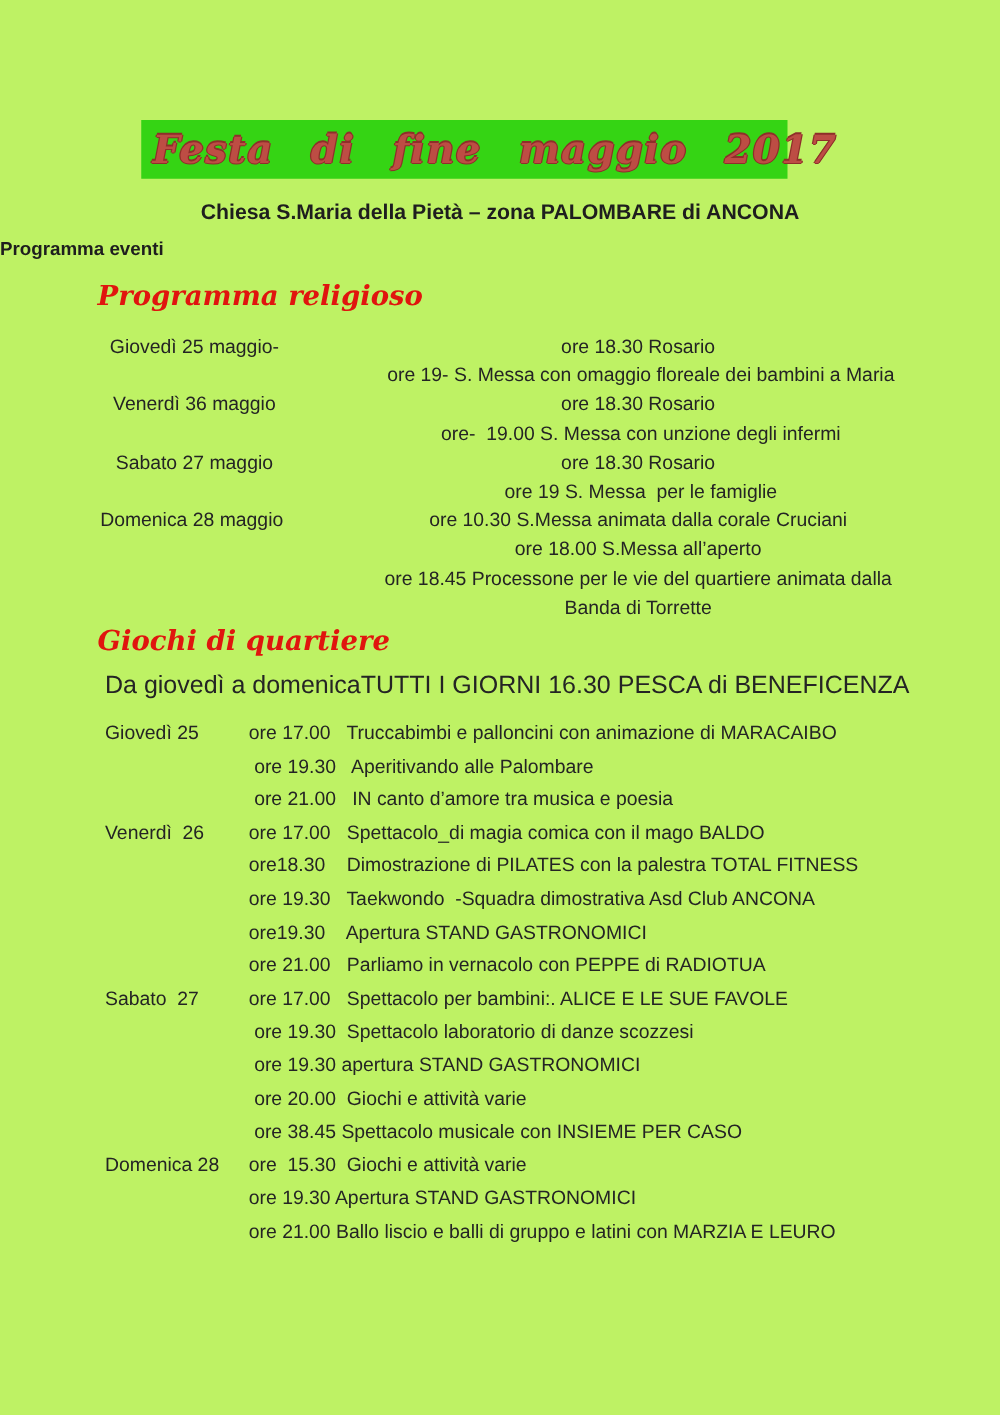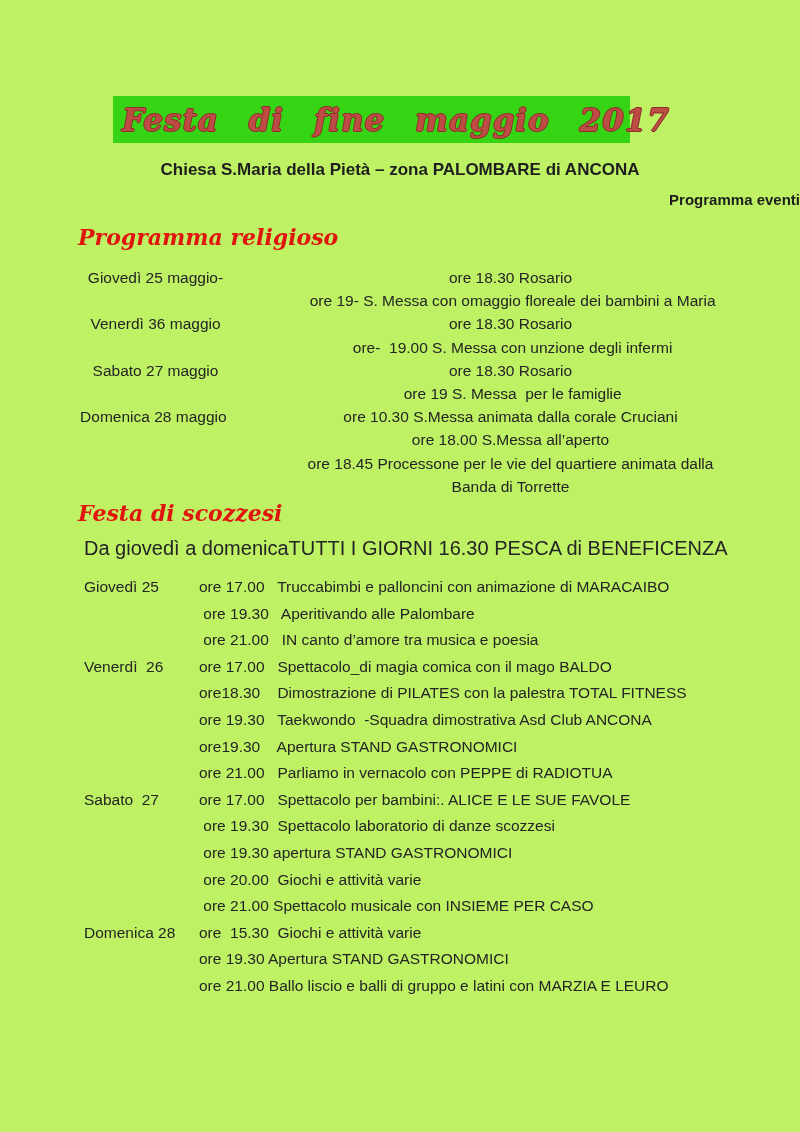--- a/index.html
+++ b/index.html
@@ -49,21 +49,21 @@
     text-align: center;
     font-weight: bold;
     font-size: 17px;
     color: #1e1e1e;
   }
   .program-label {
     position: absolute;
     left: 0;
     top: 191px;
     width: 100%;
-    text-align: right;
+    text-align: left;
     font-weight: bold;
     font-size: 15px;
     color: #1e1e1e;
   }
   
   .section-heading {
     position: absolute;
     margin: 0;
     font-family: "DejaVu Serif", serif;
     font-style: italic;
@@ -177,21 +177,21 @@
       <div class="row">
         <span class="day"></span>
         <span class="text">ore 18.45 Processone per le vie del quartiere animata dalla</span>
       </div>
       <div class="row">
         <span class="day"></span>
         <span class="text">Banda di Torrette</span>
       </div>
     </div>
 
-  <h2 class="section-heading heading-quartiere">Festa di scozzesi</h2>
+  <h2 class="section-heading heading-quartiere">Giochi di quartiere</h2>
 
   <div class="intro-row">
     <span class="day">Da giovedì a domenica</span>
     <span class="text">TUTTI I GIORNI 16.30 PESCA di BENEFICENZA</span>
   </div>
 
   <div class="rows rows-quartiere">
       <div class="row">
         <span class="day">Giovedì 25</span>
         <span class="text">ore 17.00   Truccabimbi e palloncini con animazione di MARACAIBO</span>
@@ -235,21 +235,21 @@
       <div class="row">
         <span class="day"></span>
         <span class="text"> ore 19.30 apertura STAND GASTRONOMICI</span>
       </div>
       <div class="row">
         <span class="day"></span>
         <span class="text"> ore 20.00  Giochi e attività varie</span>
       </div>
       <div class="row">
         <span class="day"></span>
-        <span class="text"> ore 21.00 Spettacolo musicale con INSIEME PER CASO</span>
+        <span class="text"> ore 38.45 Spettacolo musicale con INSIEME PER CASO</span>
       </div>
       <div class="row">
         <span class="day">Domenica 28</span>
         <span class="text">ore  15.30  Giochi e attività varie</span>
       </div>
       <div class="row">
         <span class="day"></span>
         <span class="text">ore 19.30 Apertura STAND GASTRONOMICI</span>
       </div>
       <div class="row">

